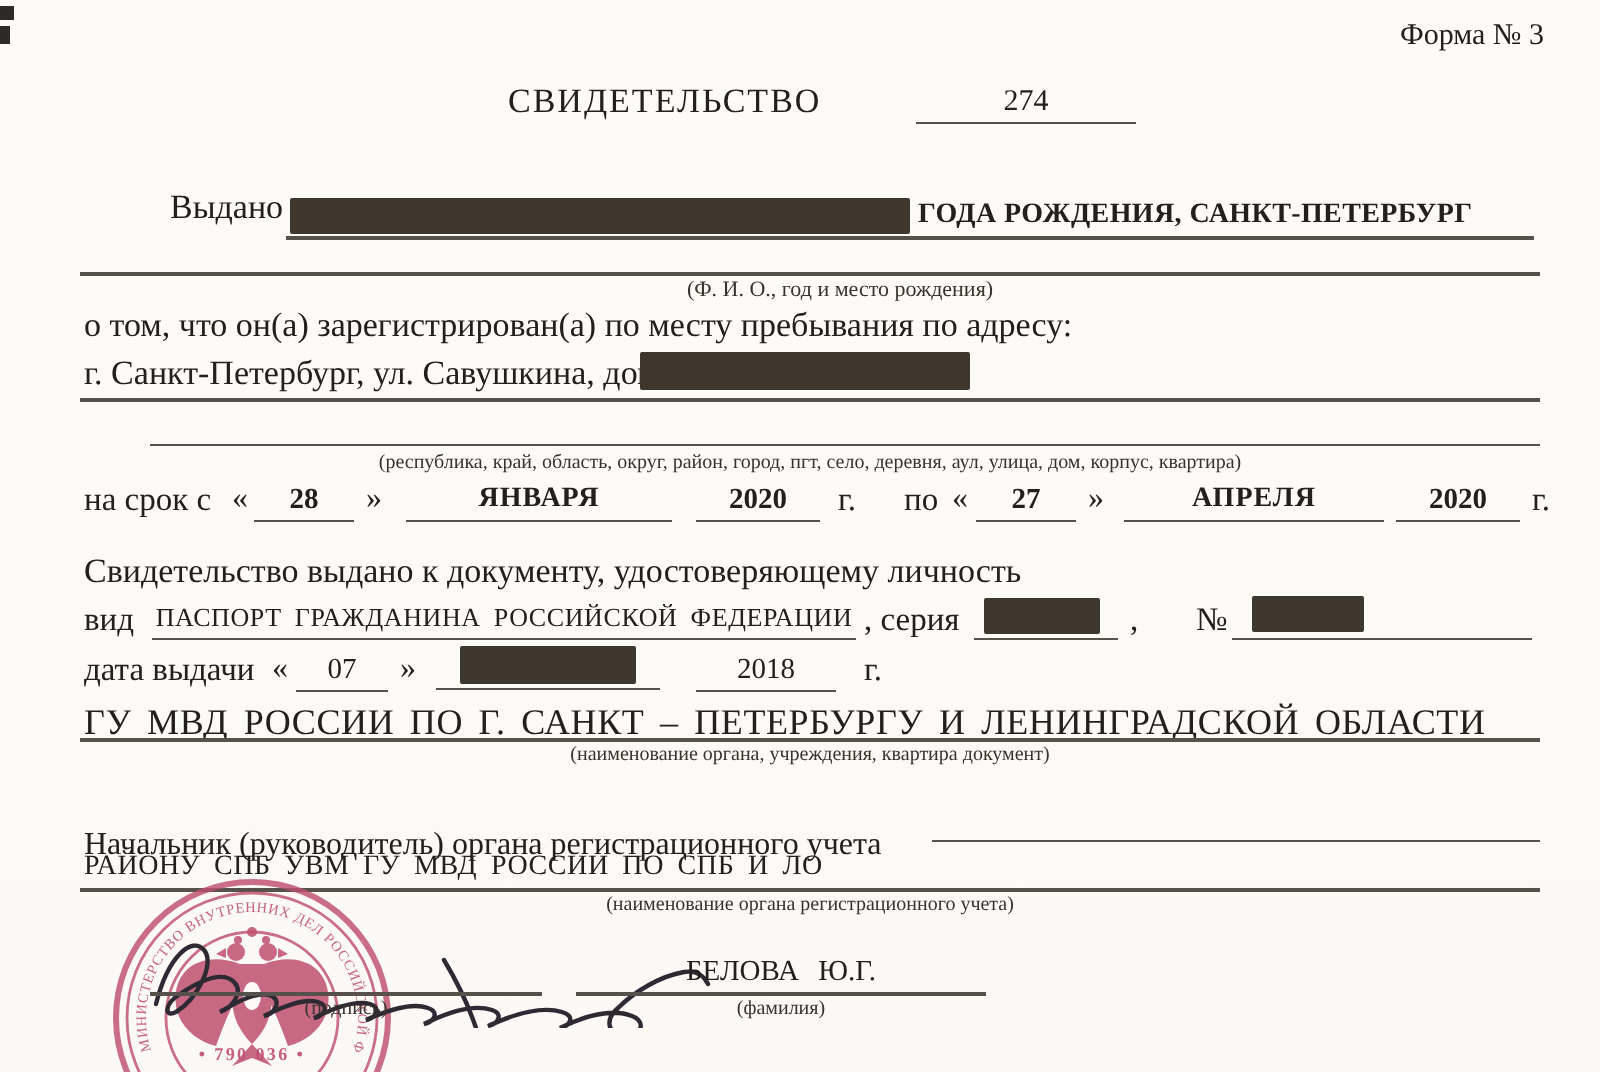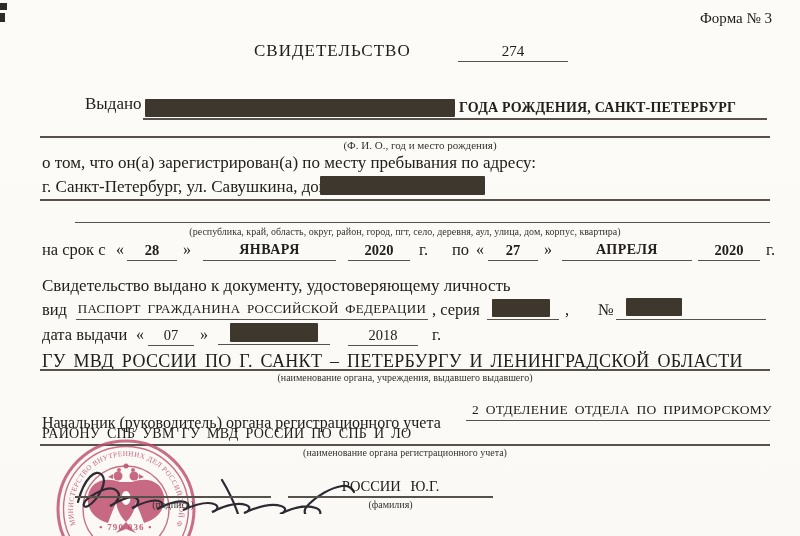--- a/index.html
+++ b/index.html
@@ -83,25 +83,24 @@
   <div class="cell" style="left:148px;top:325px;width:46px;font-size:14.5px;">07</div>
   <div class="t" style="left:200px;top:326px;font-size:16px;">»</div>
   <div class="redact" style="left:230px;top:323px;width:88px;height:19px;"></div>
   <div class="ul" style="left:218px;top:344px;width:112px;"></div>
   <div class="cell" style="left:348px;top:325px;width:70px;font-size:14.5px;">2018</div>
   <div class="t" style="left:432px;top:326px;font-size:16.5px;">г.</div>
 
   <div class="t caps" style="left:42px;top:351px;font-size:18px;">ГУ МВД РОССИИ ПО Г. САНКТ – ПЕТЕРБУРГУ И ЛЕНИНГРАДСКОЙ ОБЛАСТИ</div>
   <div class="ln" style="left:40px;top:369px;width:730px;"></div>
   <div class="cap" style="left:40px;top:372px;width:730px;">
-      <span class="center" style="display:block;">(наименование органа, учреждения, выдавшего выдавшего)</span>
+      <span class="center" style="display:block;">(наименование органа, учреждения, квартира документ)</span>
     </div>
 
   <div class="t" style="left:42px;top:414px;font-size:16px;">Начальник (руководитель) органа регистрационного учета</div>
-  <div class="t caps" style="left:472px;top:402px;font-size:13.5px;">2 ОТДЕЛЕНИЕ ОТДЕЛА ПО ПРИМОРСКОМУ</div>
   <div class="ul" style="left:466px;top:420px;width:304px;"></div>
   <div class="t caps" style="left:42px;top:426px;font-size:14px;text-align:center;">РАЙОНУ СПБ УВМ ГУ МВД РОССИИ ПО СПБ И ЛО</div>
   <div class="ln" style="left:40px;top:444px;width:730px;"></div>
   <div class="cap" style="left:40px;top:447px;width:730px;">
       <span class="center" style="display:block;">(наименование органа регистрационного учета)</span>
     </div>
 
   <svg style="position:absolute;left:46px;top:438px;" width="160" height="178" viewBox="0 0 160 178">
     <g fill="none" stroke="#c05070" opacity="0.82">
       <circle cx="80" cy="71" r="68" stroke-width="3"></circle>
@@ -136,19 +135,19 @@
       <path d="M6,40 C12,16 24,6 30,13 C36,20 26,38 16,44 C10,47 10,40 18,35 C30,27 40,24 45,29 C50,34 44,42 38,44 C48,38 58,33 64,36 C69,39 65,45 60,46 C70,41 80,37 87,39 C93,41 90,46 85,47 C95,42 106,38 113,40 C119,42 116,47 111,48 C122,43 134,39 142,42 C148,44 145,49 140,50 C152,44 165,40 174,43 C180,45 177,50 172,51 C185,45 199,41 209,44 C216,46 213,51 208,52 C220,46 234,42 244,46 C252,49 248,57 240,56 C232,55 230,48 237,42 C245,34 258,26 270,24 C276,23 280,26 282,30"></path>
       <path d="M150,18 C156,28 162,40 166,52"></path>
     </g>
   </svg>
 
   <div class="ul" style="left:75px;top:496px;width:196px;border-top-width:2px;"></div>
   <div class="cap" style="left:75px;top:499px;width:196px;">
       <span class="center" style="display:block;">(подпись)</span>
     </div>
 
-  <div class="t" style="left:288px;top:478px;width:205px;font-size:14.5px;word-spacing:6px;text-align:center;">РОССИИ Ю.Г.</div>
+  <div class="t" style="left:288px;top:478px;width:205px;font-size:14.5px;word-spacing:6px;text-align:center;">БЕЛОВА Ю.Г.</div>
   <div class="ul" style="left:288px;top:496px;width:205px;border-top-width:2px;"></div>
   <div class="cap" style="left:288px;top:499px;width:205px;">
       <span class="center" style="display:block;">(фамилия)</span>
     </div>
 
 </div>
 
 </body></html>

